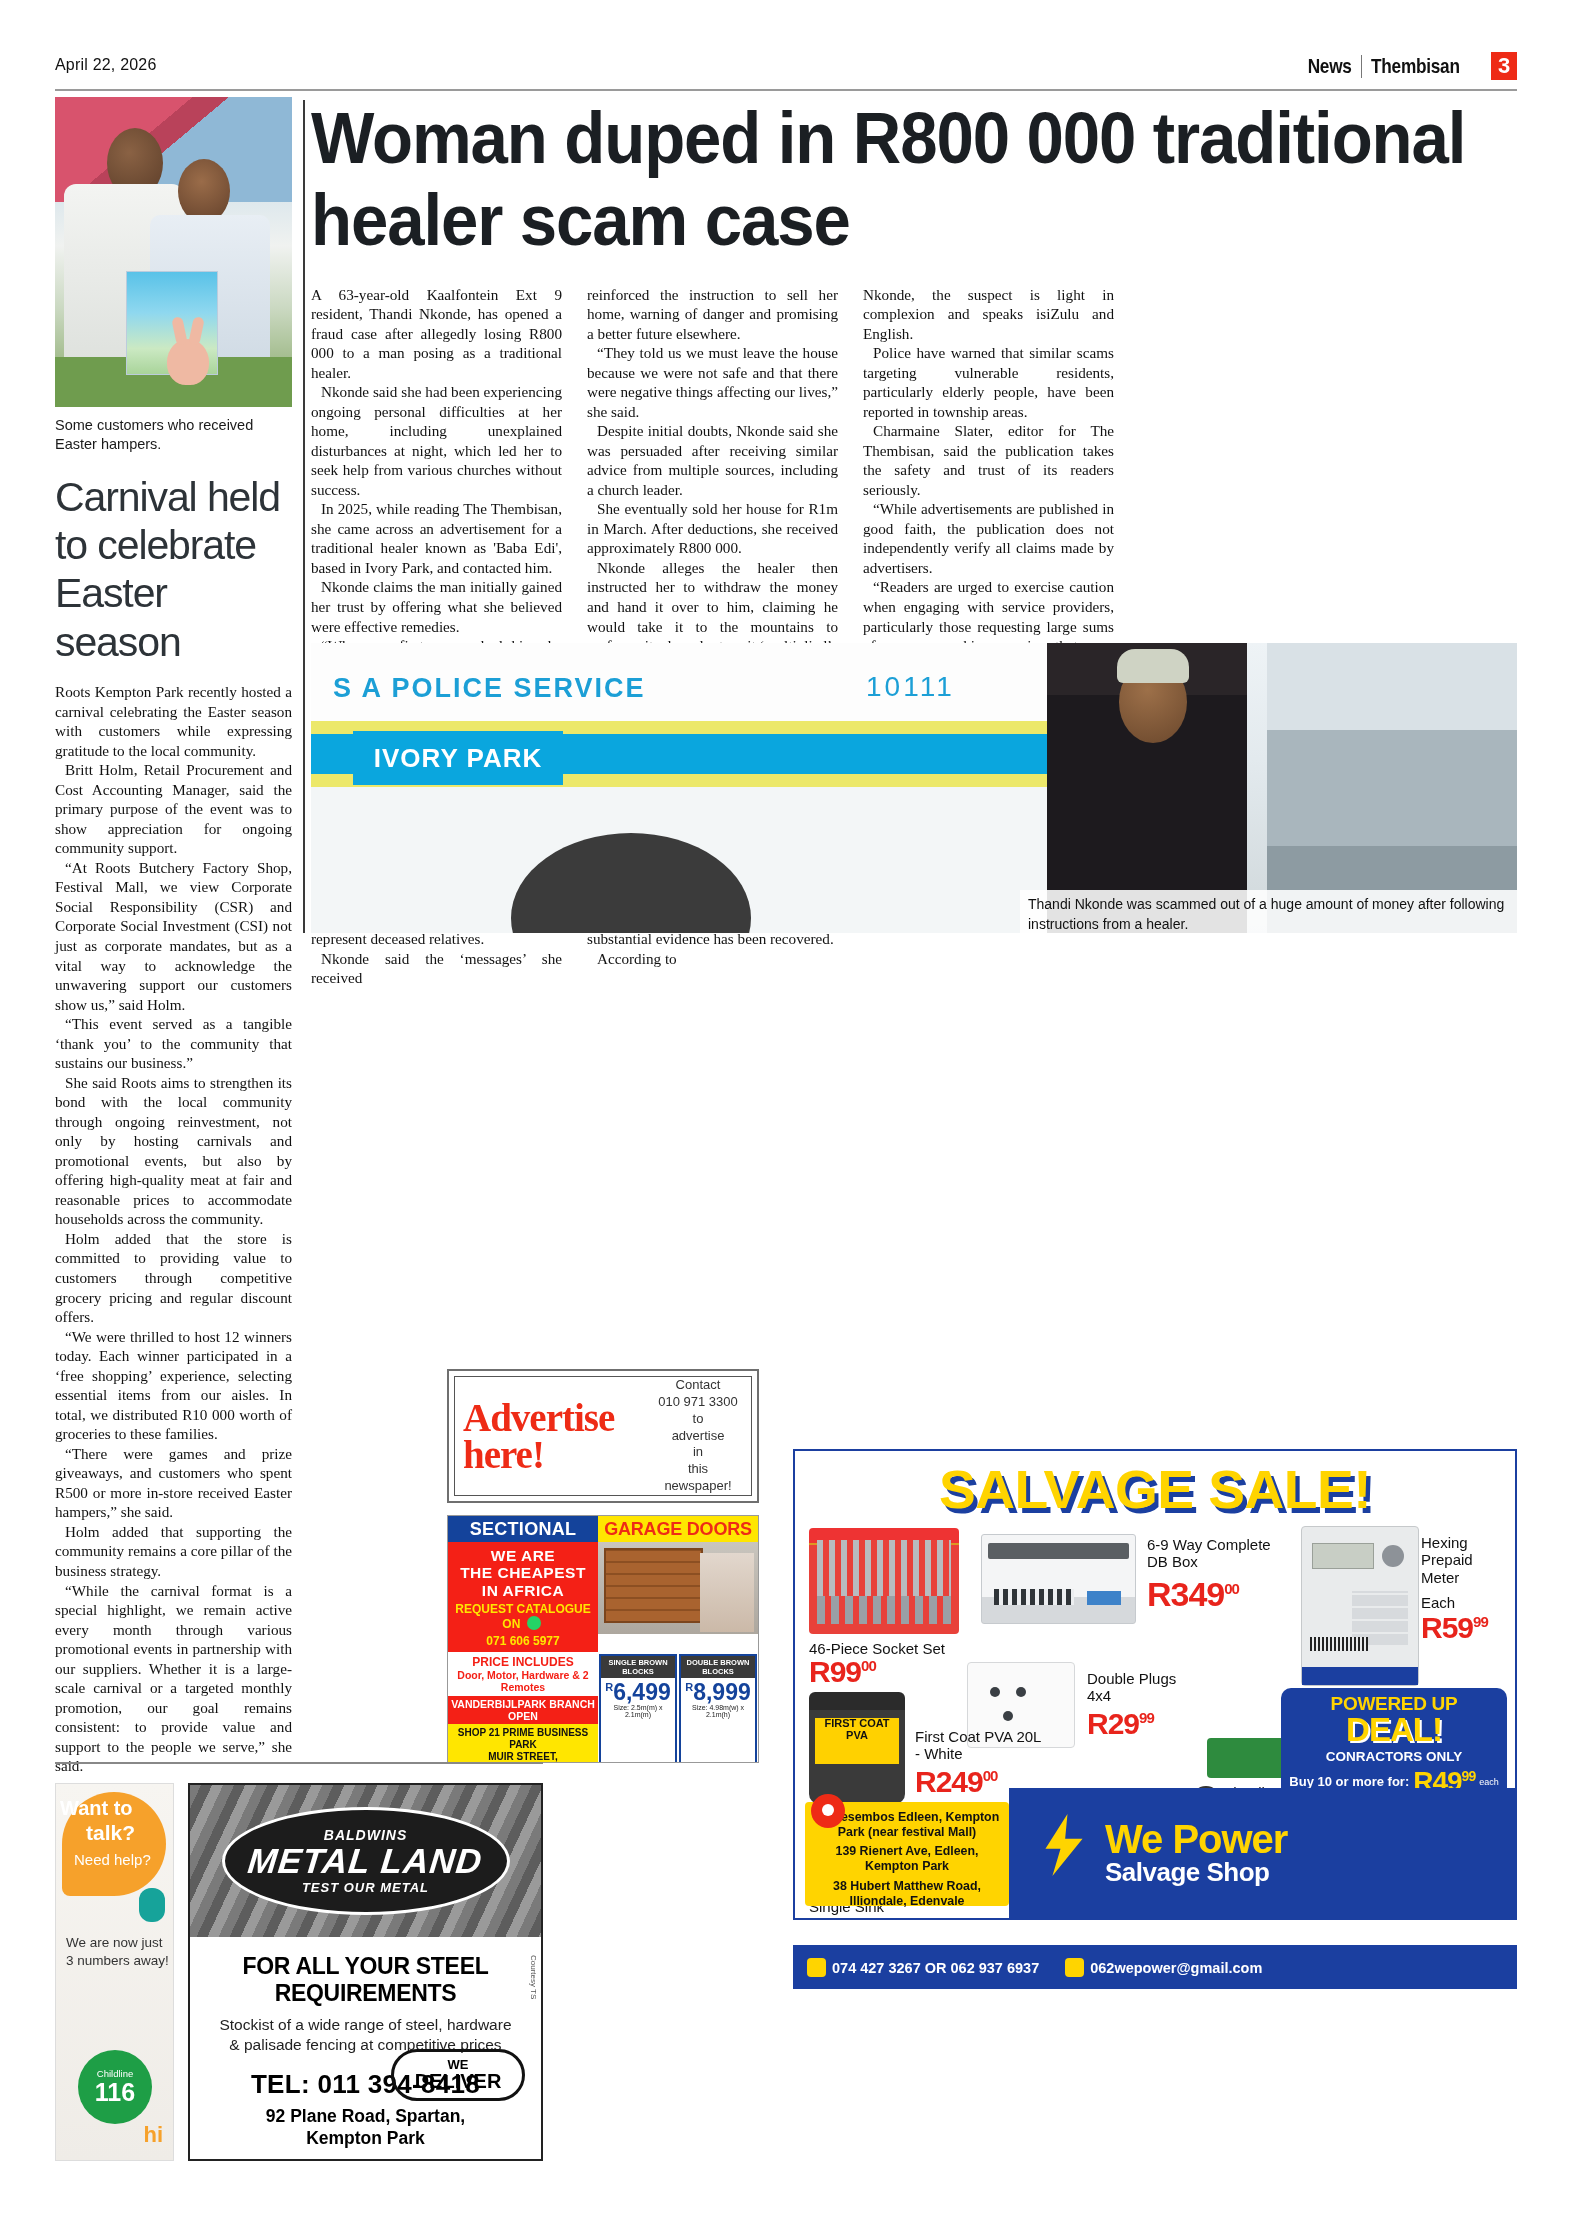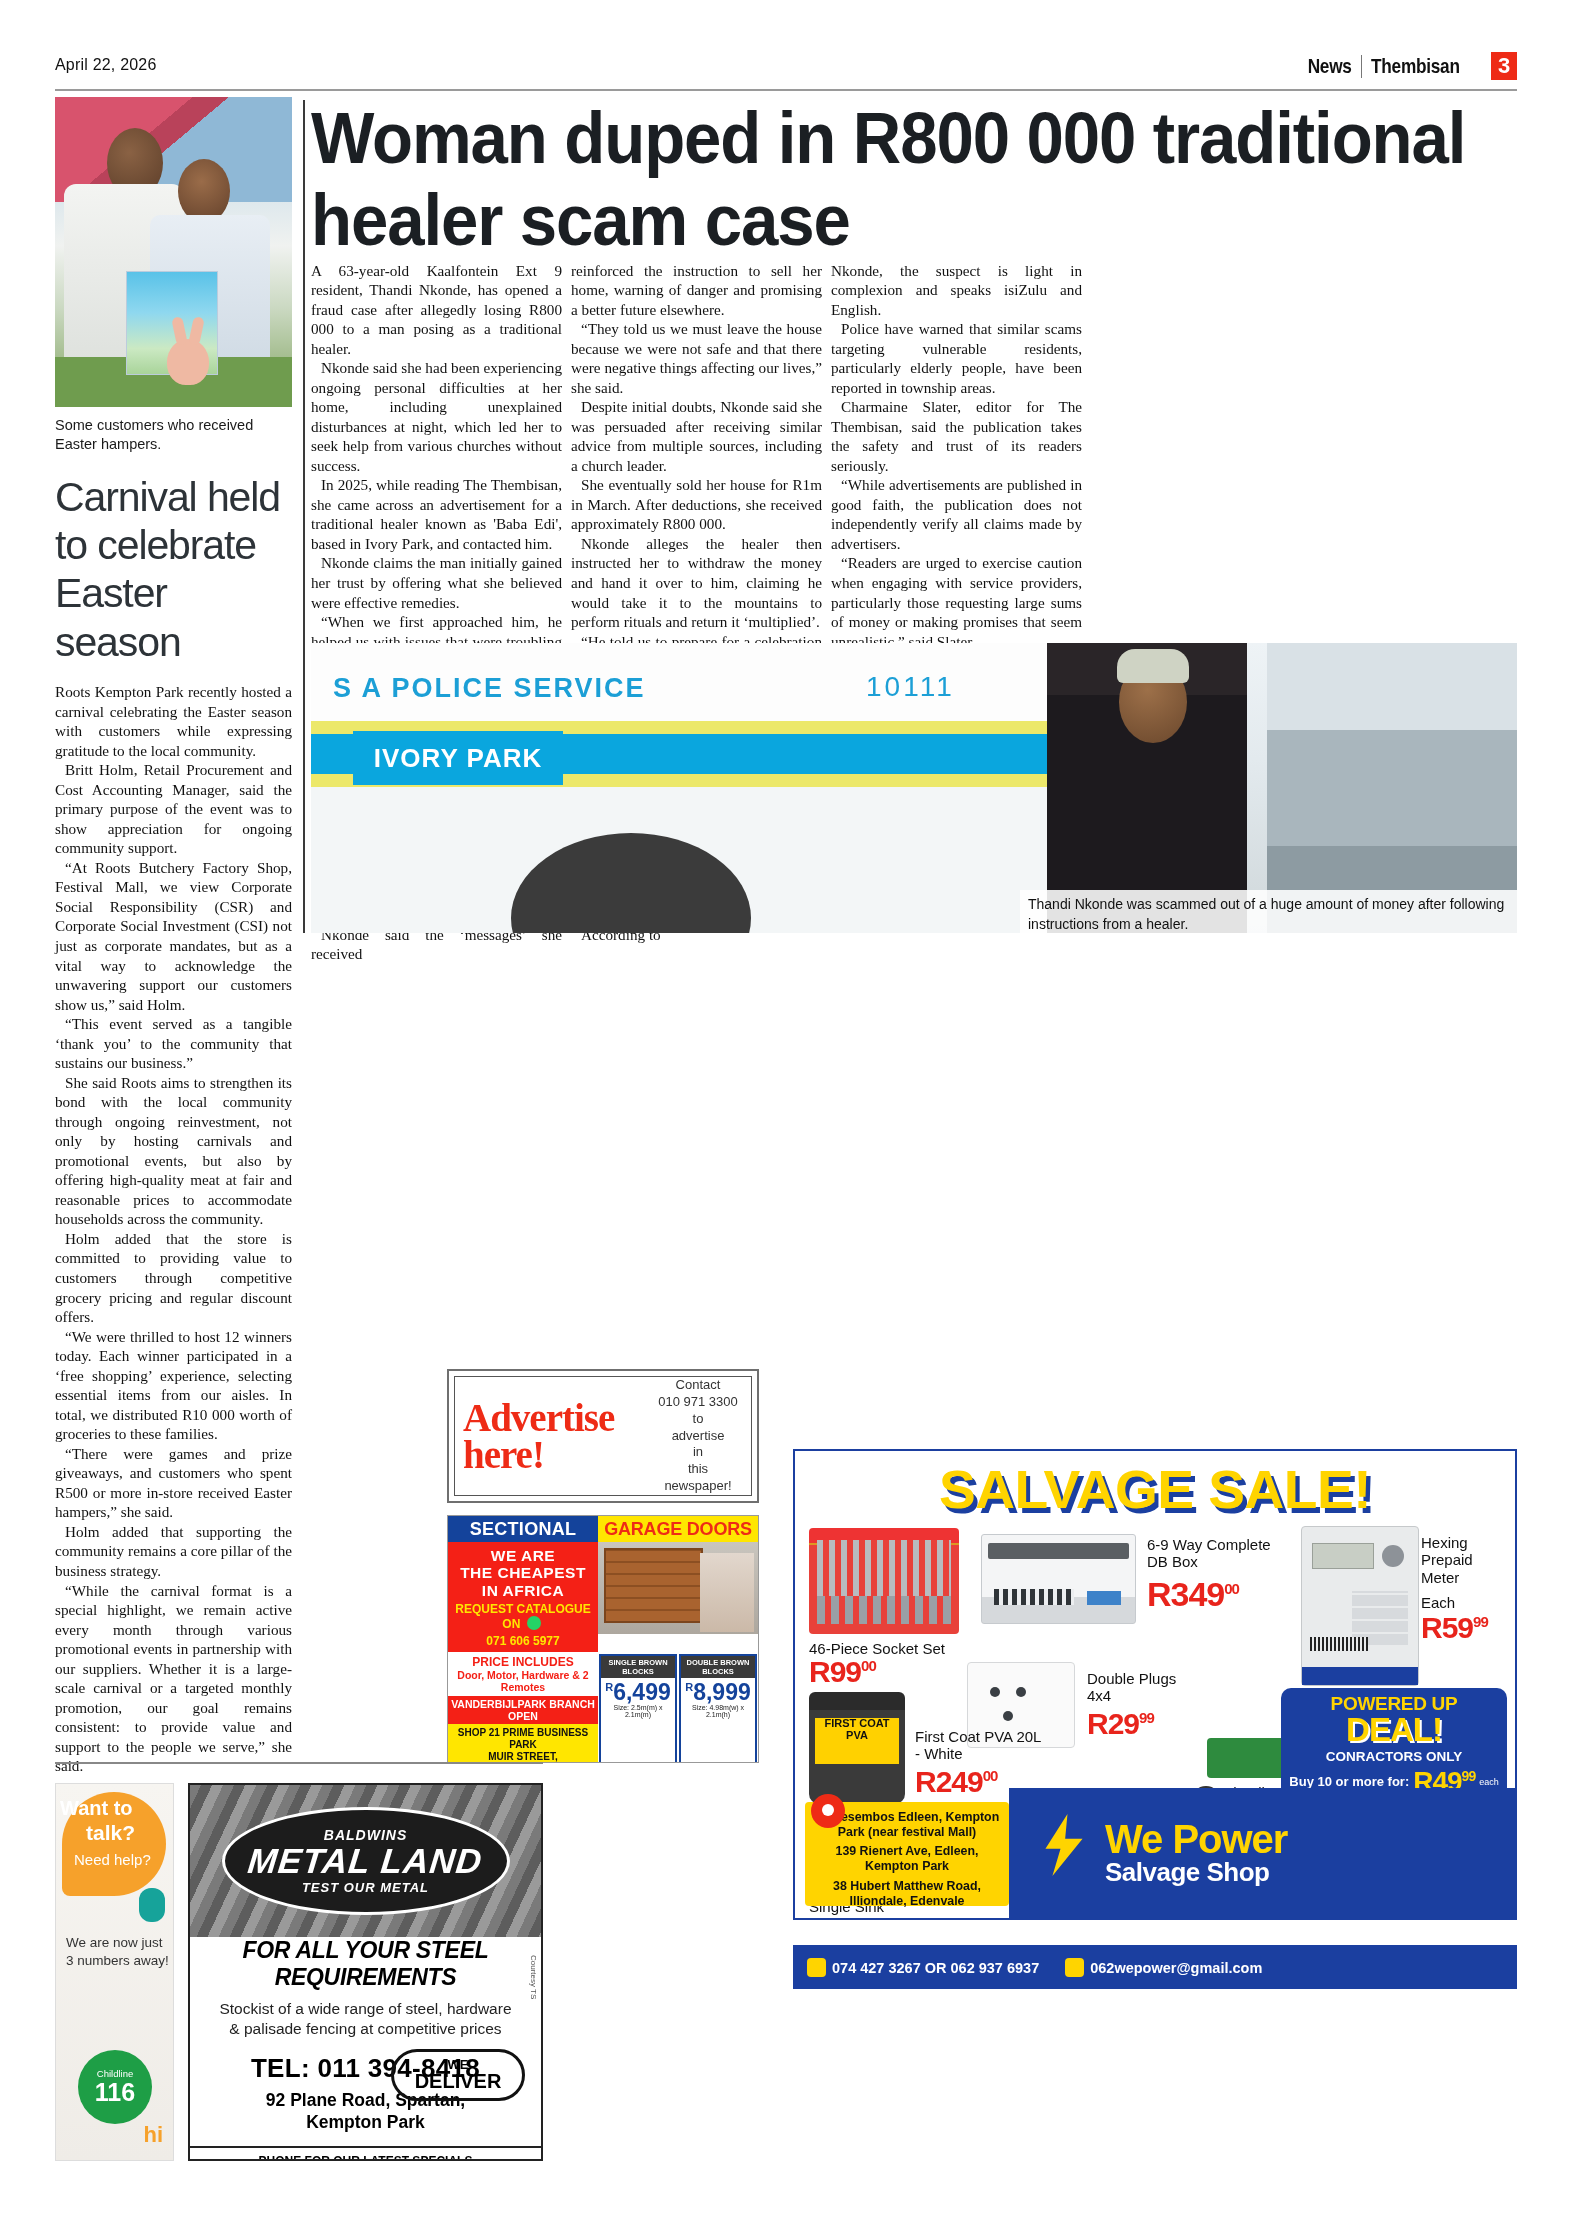--- a/index.html
+++ b/index.html
@@ -117,21 +117,22 @@
 
   .headline {
     font-family: "Liberation Sans Narrow","Liberation Sans", sans-serif;
     font-weight: 700;
     font-size: 73px; line-height: 1.12; letter-spacing: -1.2px;
     color: #1b1f23;
     transform: scaleX(.92); transform-origin: left top;
     width: 109%;
   }
   .cols3 {
-    display: grid; grid-template-columns: 251px 251px 251px; column-gap: 9px;
+    margin-top: 24px;
+    display: grid; grid-template-columns: 251px 251px 251px; column-gap: 25px;
     width: 803px;
   }
   .cols3 .col, .col2 .col {
     font-family: "Liberation Serif", serif;
     font-size: 15.2px; line-height: 1.285; text-align: justify; color: #111; hyphens: auto;
   }
   .cols3 p { text-indent: 10px; }
   .cols3 p.first { text-indent: 0; }
 
   
@@ -395,21 +396,21 @@
     width:288px; height:108px; border-radius:50%; background:#1c1c1c; border:3px solid #fff;
     display:flex; flex-direction:column; align-items:center; justify-content:center; color:#fff;
   }
   .ad-metal .oval .b { font-style:italic; font-weight:700; font-size:14px; letter-spacing:1px;}
   .ad-metal .oval .m {
     font-family:"Liberation Sans Narrow","Liberation Sans",sans-serif;
     font-style:italic; font-weight:700; font-size:35px; letter-spacing:1px; line-height:1.05;
     transform: skewX(-6deg);
   }
   .ad-metal .oval .t { font-style:italic; font-weight:700; font-size:13px; letter-spacing:1px;}
-  .ad-metal .l1 { text-align:center; font-weight:700; font-size:23px; margin-top:0; letter-spacing:-.3px;font-style:italic;}
+  .ad-metal .l1 { text-align:center; font-weight:700; font-size:23px; margin-top:16px; letter-spacing:-.3px;}
   .ad-metal .l2 { text-align:center; font-size:15.5px; line-height:1.3; margin-top:8px; color:#222;}
   .ad-metal .tel { text-align:center; font-weight:700; font-size:26px; margin-top:14px; letter-spacing:.3px;}
   .ad-metal .addr { text-align:center; font-weight:700; font-size:17.5px; line-height:1.25; margin-top:6px;}
   .ad-metal .foot { text-align:center; font-weight:700; font-size:12px; margin-top:12px; border-top:2px solid #222; padding-top:6px;}
   .ad-metal .deliver {
     position:absolute; right:16px; bottom:58px; width:134px; height:52px;
     border:3px solid #111; border-radius:26px; display:flex; flex-direction:column;
     align-items:center; justify-content:center;
   }
   .ad-metal .deliver .d1 { font-weight:700; font-size:13px; line-height:1;}

